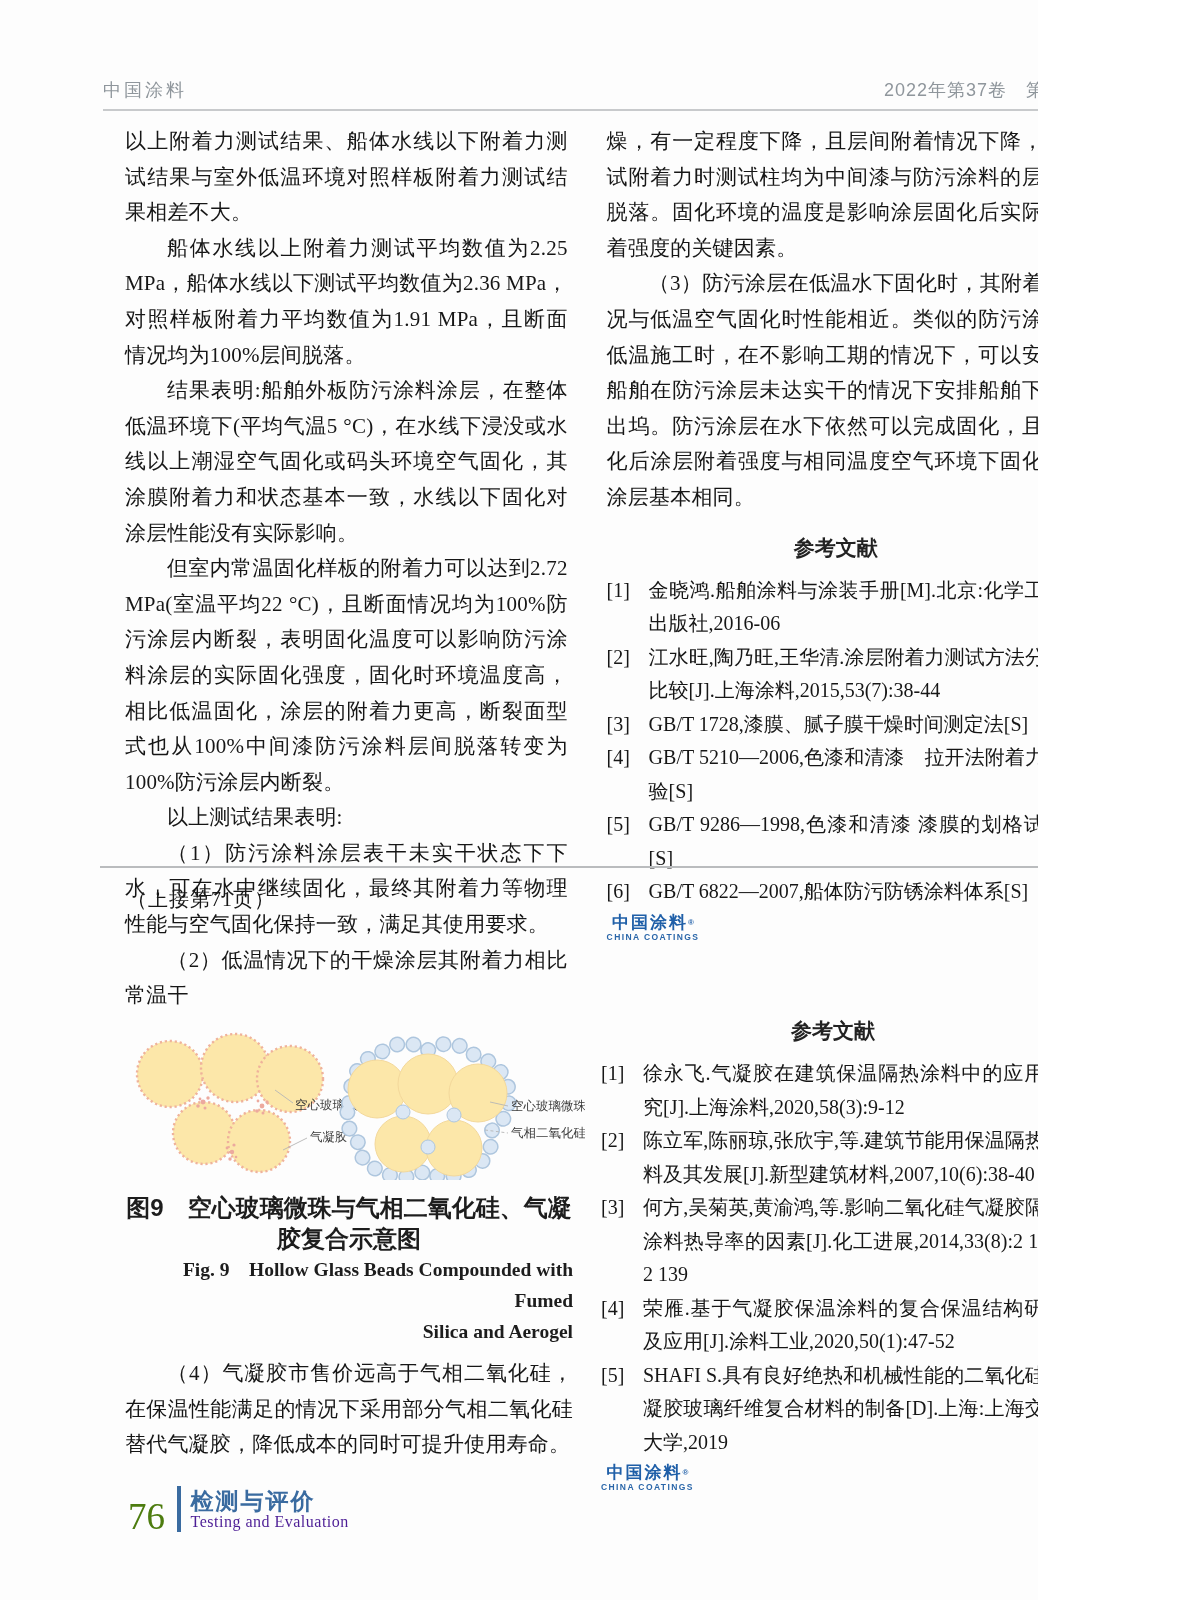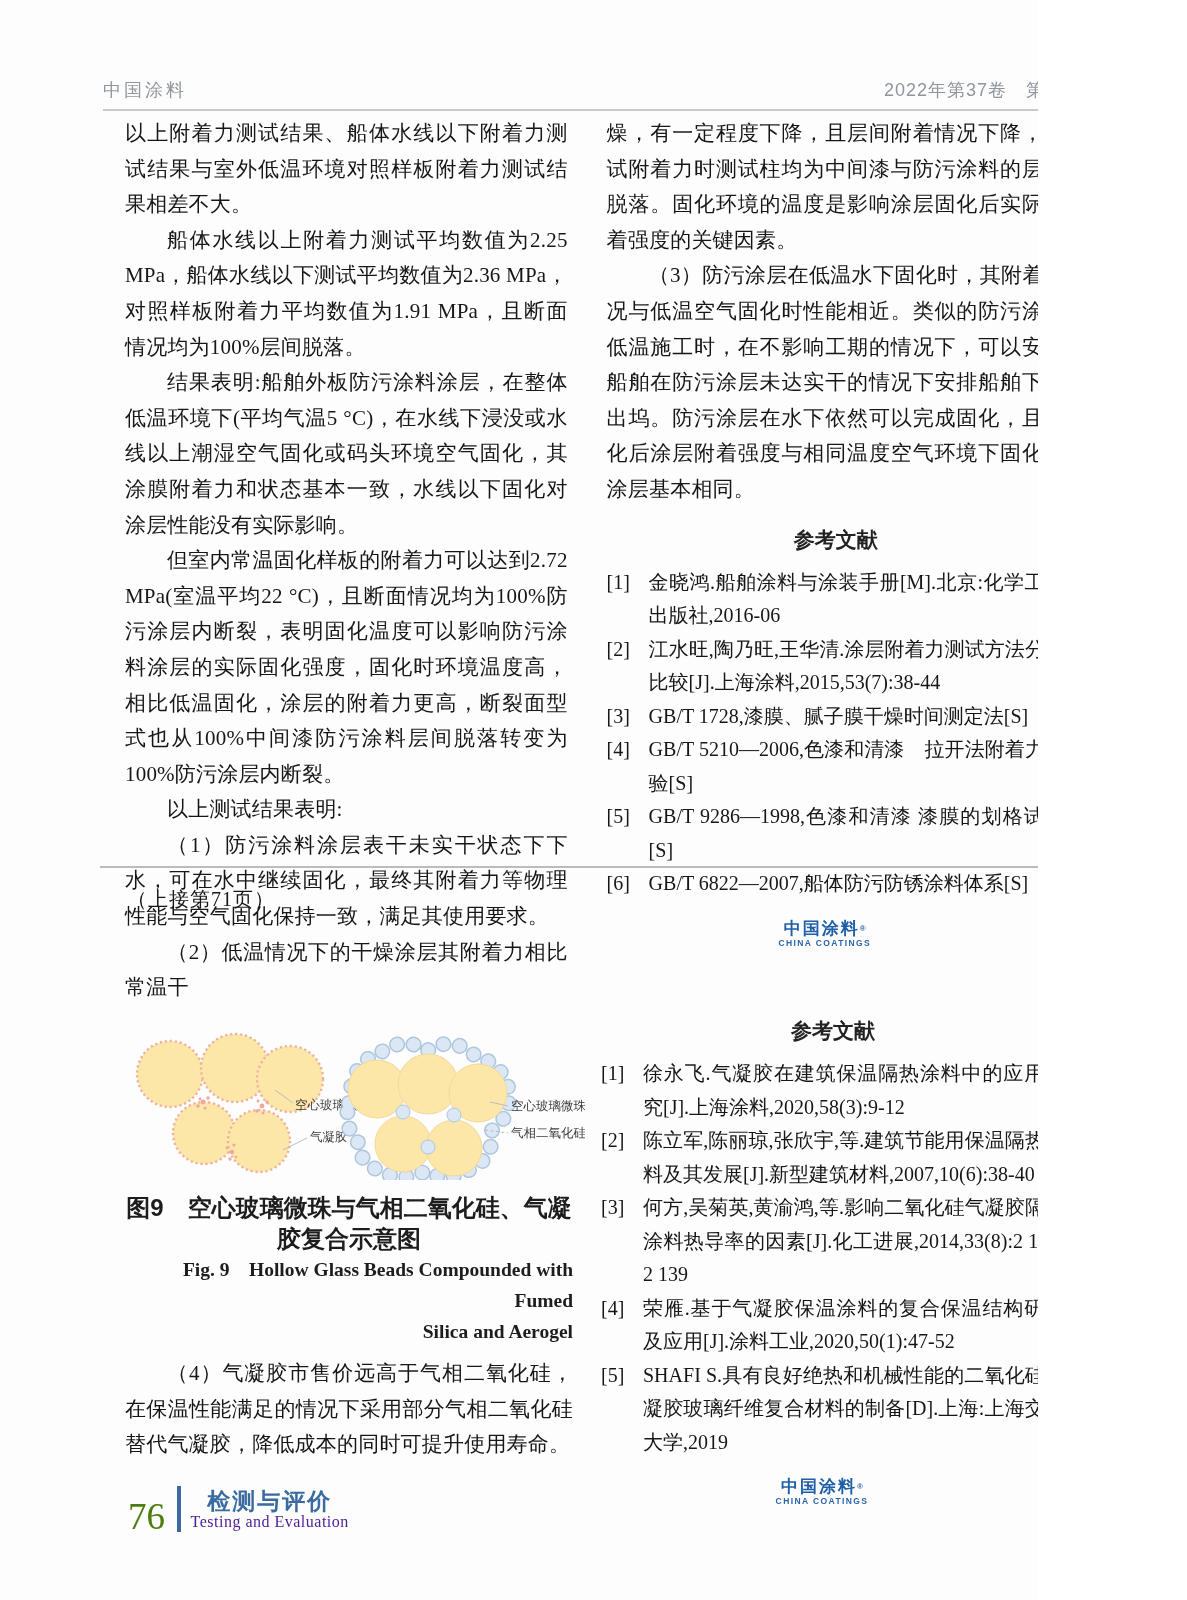--- a/index.html
+++ b/index.html
@@ -11,38 +11,38 @@
   
   .header {
     position:absolute; left:103px; top:78px; width:983px;
     display:flex; justify-content:space-between; align-items:flex-end;
     padding-bottom:7px; border-bottom:2px solid #c8cacc;
     color:#8f969c; font-size:18px; letter-spacing:3px;
     font-family:"Liberation Sans","DejaVu Sans",sans-serif;
   }
   .header .issue { letter-spacing:1px; }
   
-  .top-cols { position:absolute; left:125px; top:116px; width:940px; display:flex; gap:39px; }
+  .top-cols { position:absolute; left:125px; top:124px; width:940px; display:flex; gap:39px; }
   .col-l { width:448px; }
   .col-r { width:464px; }
   .body-text p {
     font-size:21px; line-height:35.6px; text-align:justify; text-indent:2em;
     letter-spacing:0.2px;
   }
   .body-text p.noindent { text-indent:0; }
   
   .ref-heading {
     text-align:center; font-weight:bold; font-size:21px; line-height:30px;
     margin:17px 0 11px 0;
     font-family:"Liberation Sans","DejaVu Sans",sans-serif; color:#222;
   }
   .ref { position:relative; padding-left:42px; font-size:20px; line-height:33.5px; text-align:justify; }
   .ref .num { position:absolute; left:0; top:0; }
   
-  .logo-row { display:flex; justify-content:center; padding-right:22px; margin-top:18px; }
+  .logo-row { display:flex; justify-content:flex-start; padding-right:22px; margin-top:4px; }
   .logo { text-align:center; }
   .logo-cn {
     color:#1f5fa8; font-weight:bold; font-size:17px; letter-spacing:2px; line-height:19px;
     font-family:"Liberation Sans","DejaVu Sans",sans-serif;
   }
   .logo-cn .reg { font-size:8px; vertical-align:top; letter-spacing:0; }
   .logo-en {
     color:#2a66a9; font-size:8.5px; letter-spacing:1.4px; line-height:11px;
     font-family:"Liberation Sans","DejaVu Sans",sans-serif; font-weight:bold;
   }
@@ -66,21 +66,20 @@
   
   .footer { position:absolute; left:128px; top:1486px; display:flex; align-items:center; }
   .footer .pageno {
     color:#4d7c0f; font-size:37px; margin-right:12px; align-self:flex-end; line-height:30px;
     font-family:"Liberation Serif","DejaVu Serif",serif;
   }
   .footer .bar { width:3.5px; height:46px; background:#3a6ba0; margin-right:10px; }
   .footer .sec-cn {
     color:#3a6ba0; font-weight:bold; font-size:23px; line-height:26px; letter-spacing:2px;
     font-family:"Liberation Sans","DejaVu Sans",sans-serif;
-    text-align:center;
   }
   .footer .sec-en {
     color:#4c1d95; font-size:16px; line-height:16px; letter-spacing:0.5px;
     font-family:"Liberation Serif","DejaVu Serif",serif;
   }
   
   .fig-label { font-size:12.5px; fill:#3a3a3a; font-family:"Liberation Serif","DejaVu Serif",serif; }
 </style>
 </head>
 <body>

